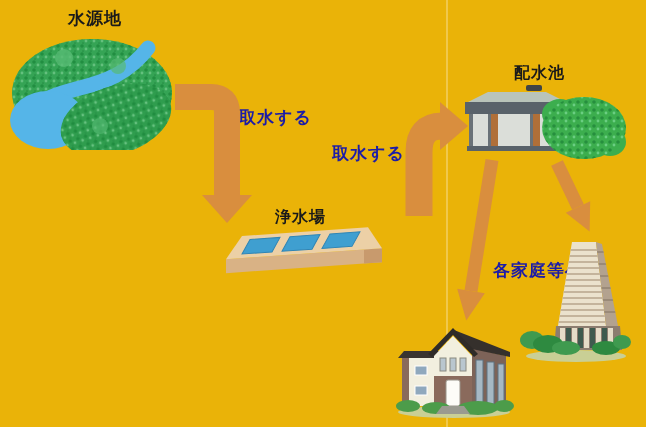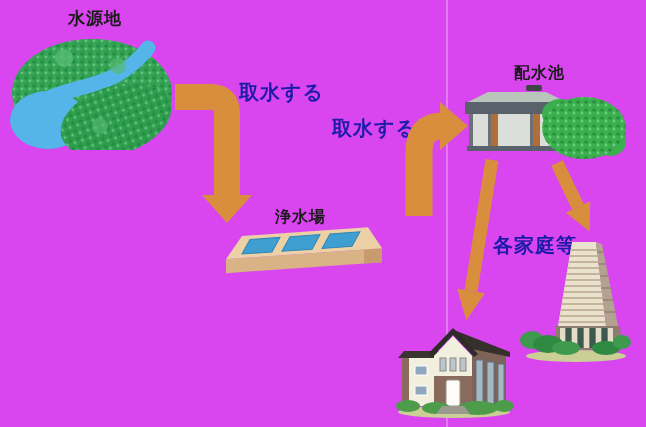--- a/index.html
+++ b/index.html
@@ -1,36 +1,36 @@
 <!DOCTYPE html>
 <html lang="ja"><head>
 <meta charset="utf-8">
 <style>
   html,body{margin:0;padding:0;}
   body{font-family:"DejaVu Sans",sans-serif;}
   #canvas{
     position:relative;
     width:646px;height:427px;
-    background:#d946ef;
+    background:#eab308;
     overflow:hidden;
   }
   .seam{
     position:absolute;top:0;width:2px;height:427px;
     background:rgba(255,255,255,0.28);
   }
   .abs{position:absolute;}
   .lbl{
     position:absolute;
     font-weight:bold;
     letter-spacing:1px;
     white-space:nowrap;
     line-height:1.1;
   }
   .lbl-dark{color:#1a1a1a;font-size:17px;}
-  .lbl-blue{color:#1c1ca8;font-size:20px;}
+  .lbl-blue{color:#1c1ca8;font-size:17px;margin-top:27px;}
   .lbl-sm{font-size:16px;}
   svg{display:block;}
 </style>
 </head>
 <body>
 
 <div id="canvas">
 
   <div class="seam" style="left:446px"></div>
 

